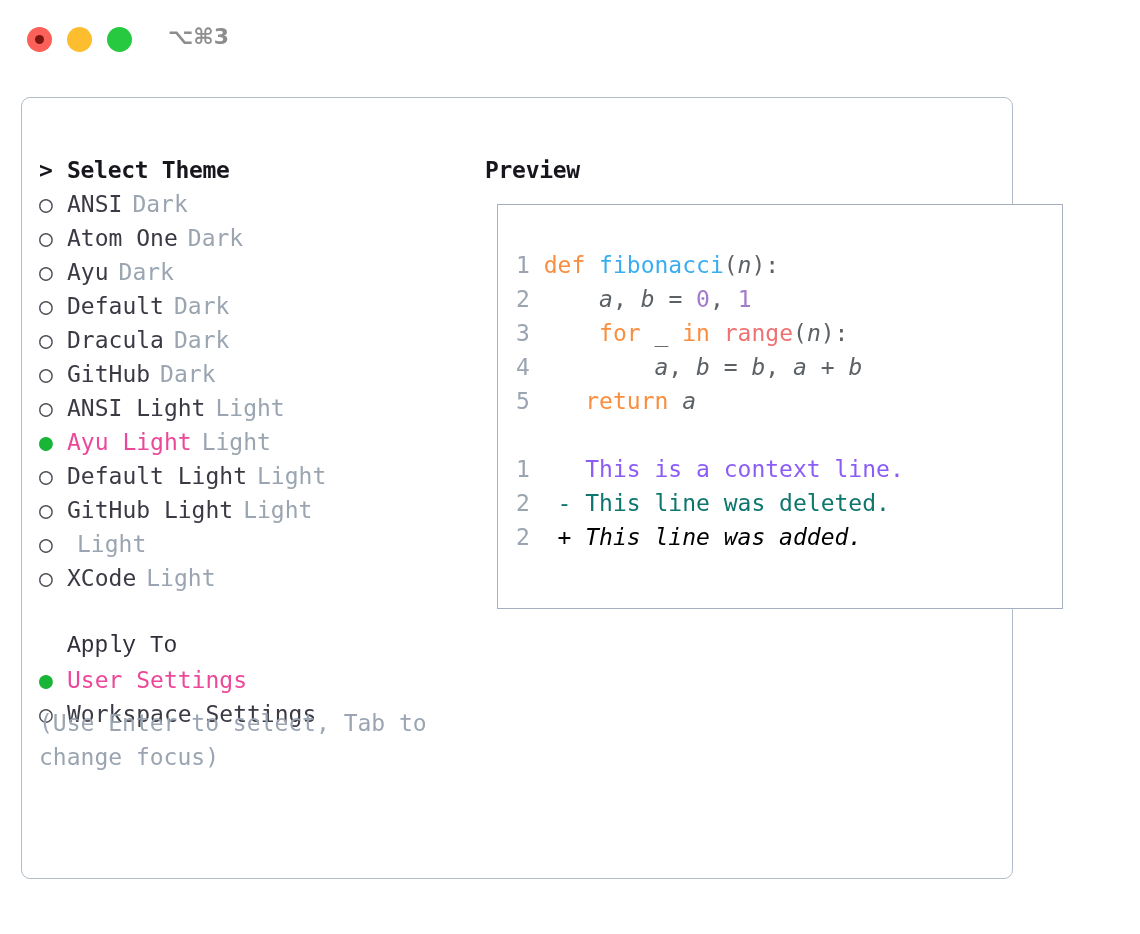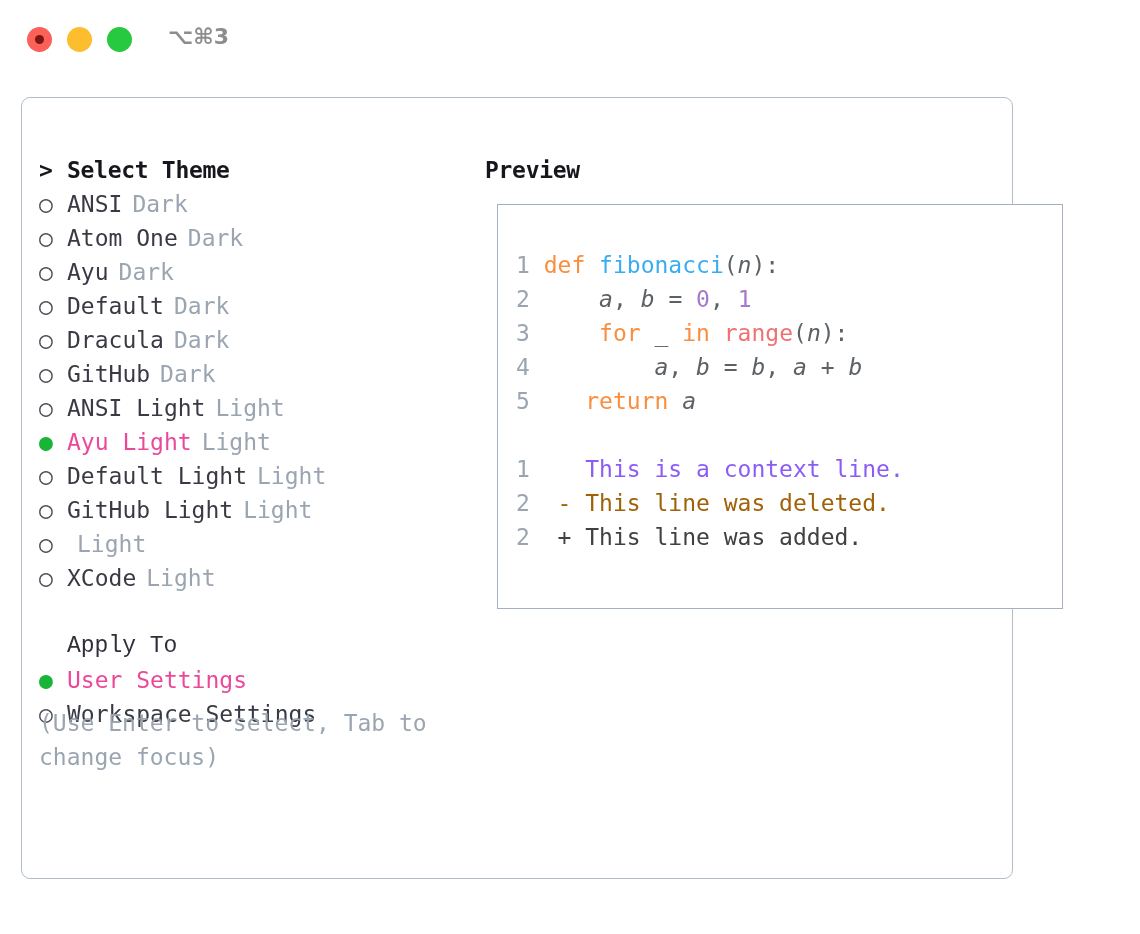--- a/index.html
+++ b/index.html
@@ -172,22 +172,22 @@
   .code .ln {
     color: #9aa5b1;
   }
   .kw    { color: #fa8d3e; }
   .fn    { color: #3aadf0; }
   .num   { color: #a37acc; }
   .bi    { color: #f07171; }
   .ident { color: #5c6166; font-style: italic; }
   .punc  { color: #5c6166; }
   .ctx   { color: #8b5cf6; }
-  .del   { color: #a16207; }
-  .add   { color: #404040; }
+  .del   { color: #0f766e; }
+  .add   { color: #000000; font-style: italic; }
 </style>
 </head>
 <body>
 
 <div class="window">
 
   <div class="titlebar">
     <div class="dot dot-red">
       <div class="inner"></div>
     </div>

